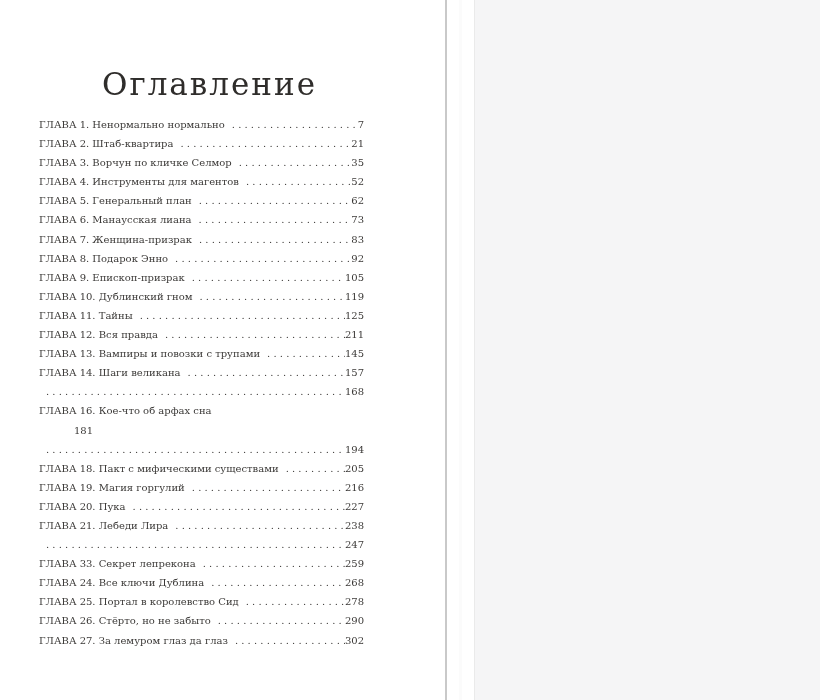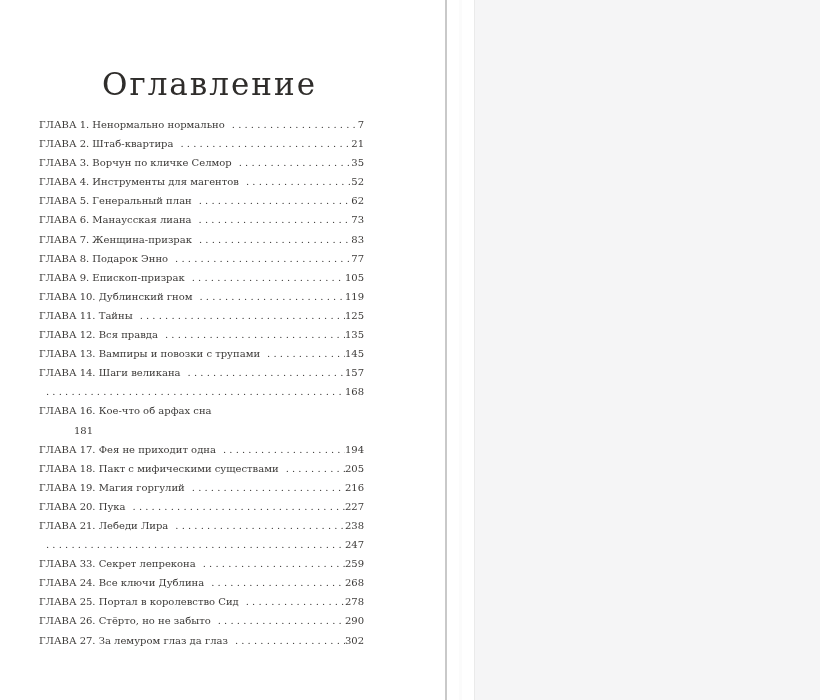--- a/index.html
+++ b/index.html
@@ -132,41 +132,41 @@
           <span class="toc-page">73</span>
         </div>
         <div class="toc-row">
           <span class="toc-label">ГЛАВА 7. Женщина-призрак</span>
           <span class="toc-dots">. . . . . . . . . . . . . . . . . . . . . . . . . . . . . . . . . . . . . . . . . . . . . . . . . .</span>
           <span class="toc-page">83</span>
         </div>
         <div class="toc-row">
           <span class="toc-label">ГЛАВА 8. Подарок Энно</span>
           <span class="toc-dots">. . . . . . . . . . . . . . . . . . . . . . . . . . . . . . . . . . . . . . . . . . . . . . . . . .</span>
-          <span class="toc-page">77</span>
+          <span class="toc-page">92</span>
         </div>
         <div class="toc-row">
           <span class="toc-label">ГЛАВА 9. Епископ-призрак</span>
           <span class="toc-dots">. . . . . . . . . . . . . . . . . . . . . . . . . . . . . . . . . . . . . . . . . . . . . . . . . .</span>
           <span class="toc-page">105</span>
         </div>
         <div class="toc-row">
           <span class="toc-label">ГЛАВА 10. Дублинский гном</span>
           <span class="toc-dots">. . . . . . . . . . . . . . . . . . . . . . . . . . . . . . . . . . . . . . . . . . . . . . . . . .</span>
           <span class="toc-page">119</span>
         </div>
         <div class="toc-row">
           <span class="toc-label">ГЛАВА 11. Тайны</span>
           <span class="toc-dots">. . . . . . . . . . . . . . . . . . . . . . . . . . . . . . . . . . . . . . . . . . . . . . . . . .</span>
           <span class="toc-page">125</span>
         </div>
         <div class="toc-row">
           <span class="toc-label">ГЛАВА 12. Вся правда</span>
           <span class="toc-dots">. . . . . . . . . . . . . . . . . . . . . . . . . . . . . . . . . . . . . . . . . . . . . . . . . .</span>
-          <span class="toc-page">135</span>
+          <span class="toc-page">211</span>
         </div>
         <div class="toc-row">
           <span class="toc-label">ГЛАВА 13. Вампиры и повозки с трупами</span>
           <span class="toc-dots">. . . . . . . . . . . . . . . . . . . . . . . . . . . . . . . . . . . . . . . . . . . . . . . . . .</span>
           <span class="toc-page">145</span>
         </div>
         <div class="toc-row">
           <span class="toc-label">ГЛАВА 14. Шаги великана</span>
           <span class="toc-dots">. . . . . . . . . . . . . . . . . . . . . . . . . . . . . . . . . . . . . . . . . . . . . . . . . .</span>
           <span class="toc-page">157</span>
@@ -177,21 +177,20 @@
         </div>
         <div class="toc-row">
           <span class="toc-label">ГЛАВА 16. Кое-что об арфах сна</span>
         </div>
         <div class="toc-row indent">
           <span class="toc-label">и как призвать фею</span>
           <span class="toc-dots">. . . . . . . . . . . . . . . . . . . . . . . . . . . . . . . . . . . . . . . . . . . . . . . . . .</span>
           <span class="toc-page">181</span>
         </div>
         <div class="toc-row">
-          <span class="toc-label">ГЛАВА 17. Фея не приходит одна</span>
           <span class="toc-dots">. . . . . . . . . . . . . . . . . . . . . . . . . . . . . . . . . . . . . . . . . . . . . . . . . .</span>
           <span class="toc-page">194</span>
         </div>
         <div class="toc-row">
           <span class="toc-label">ГЛАВА 18. Пакт с мифическими существами</span>
           <span class="toc-dots">. . . . . . . . . . . . . . . . . . . . . . . . . . . . . . . . . . . . . . . . . . . . . . . . . .</span>
           <span class="toc-page">205</span>
         </div>
         <div class="toc-row">
           <span class="toc-label">ГЛАВА 19. Магия горгулий</span>

